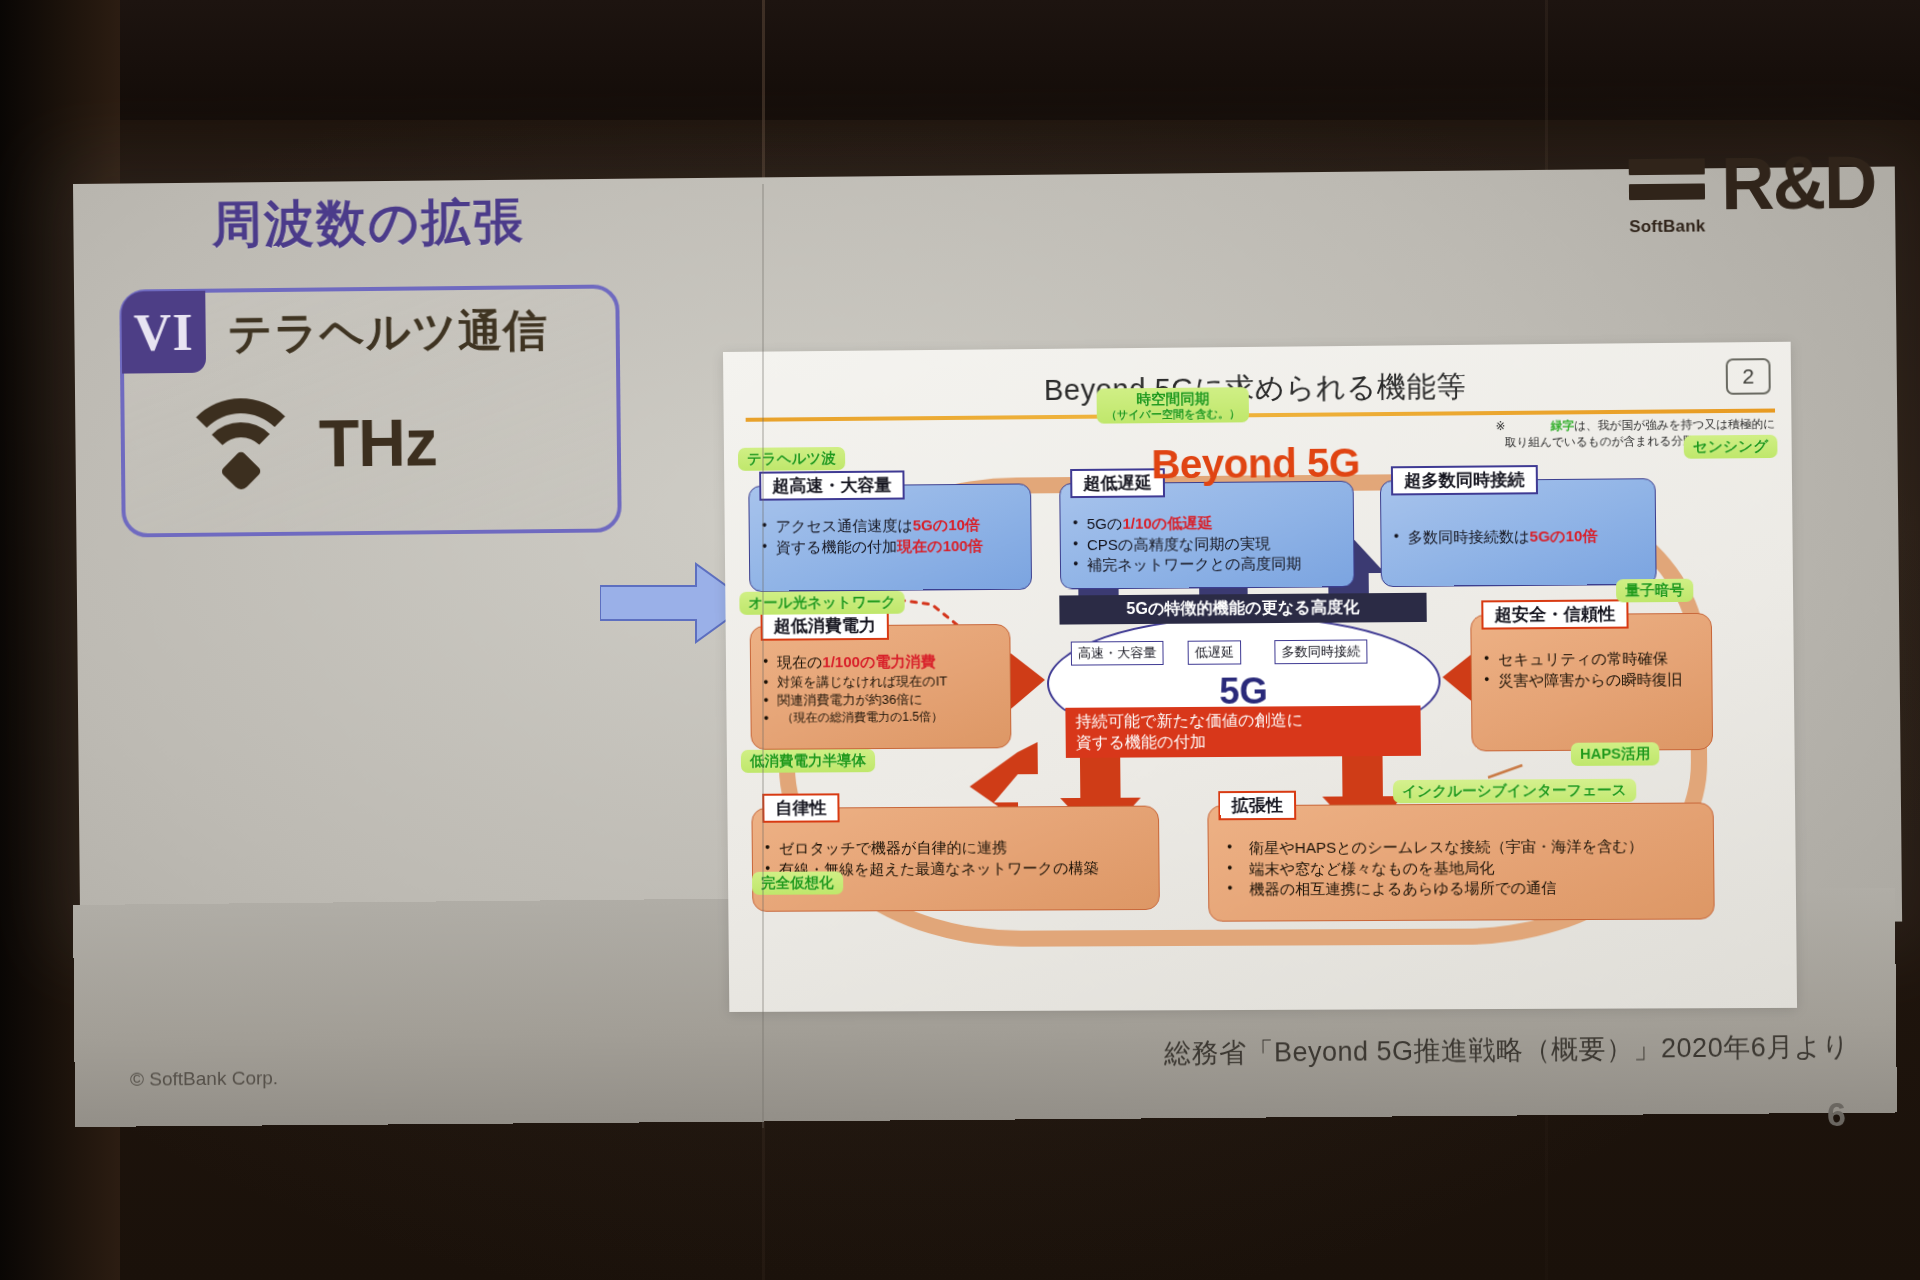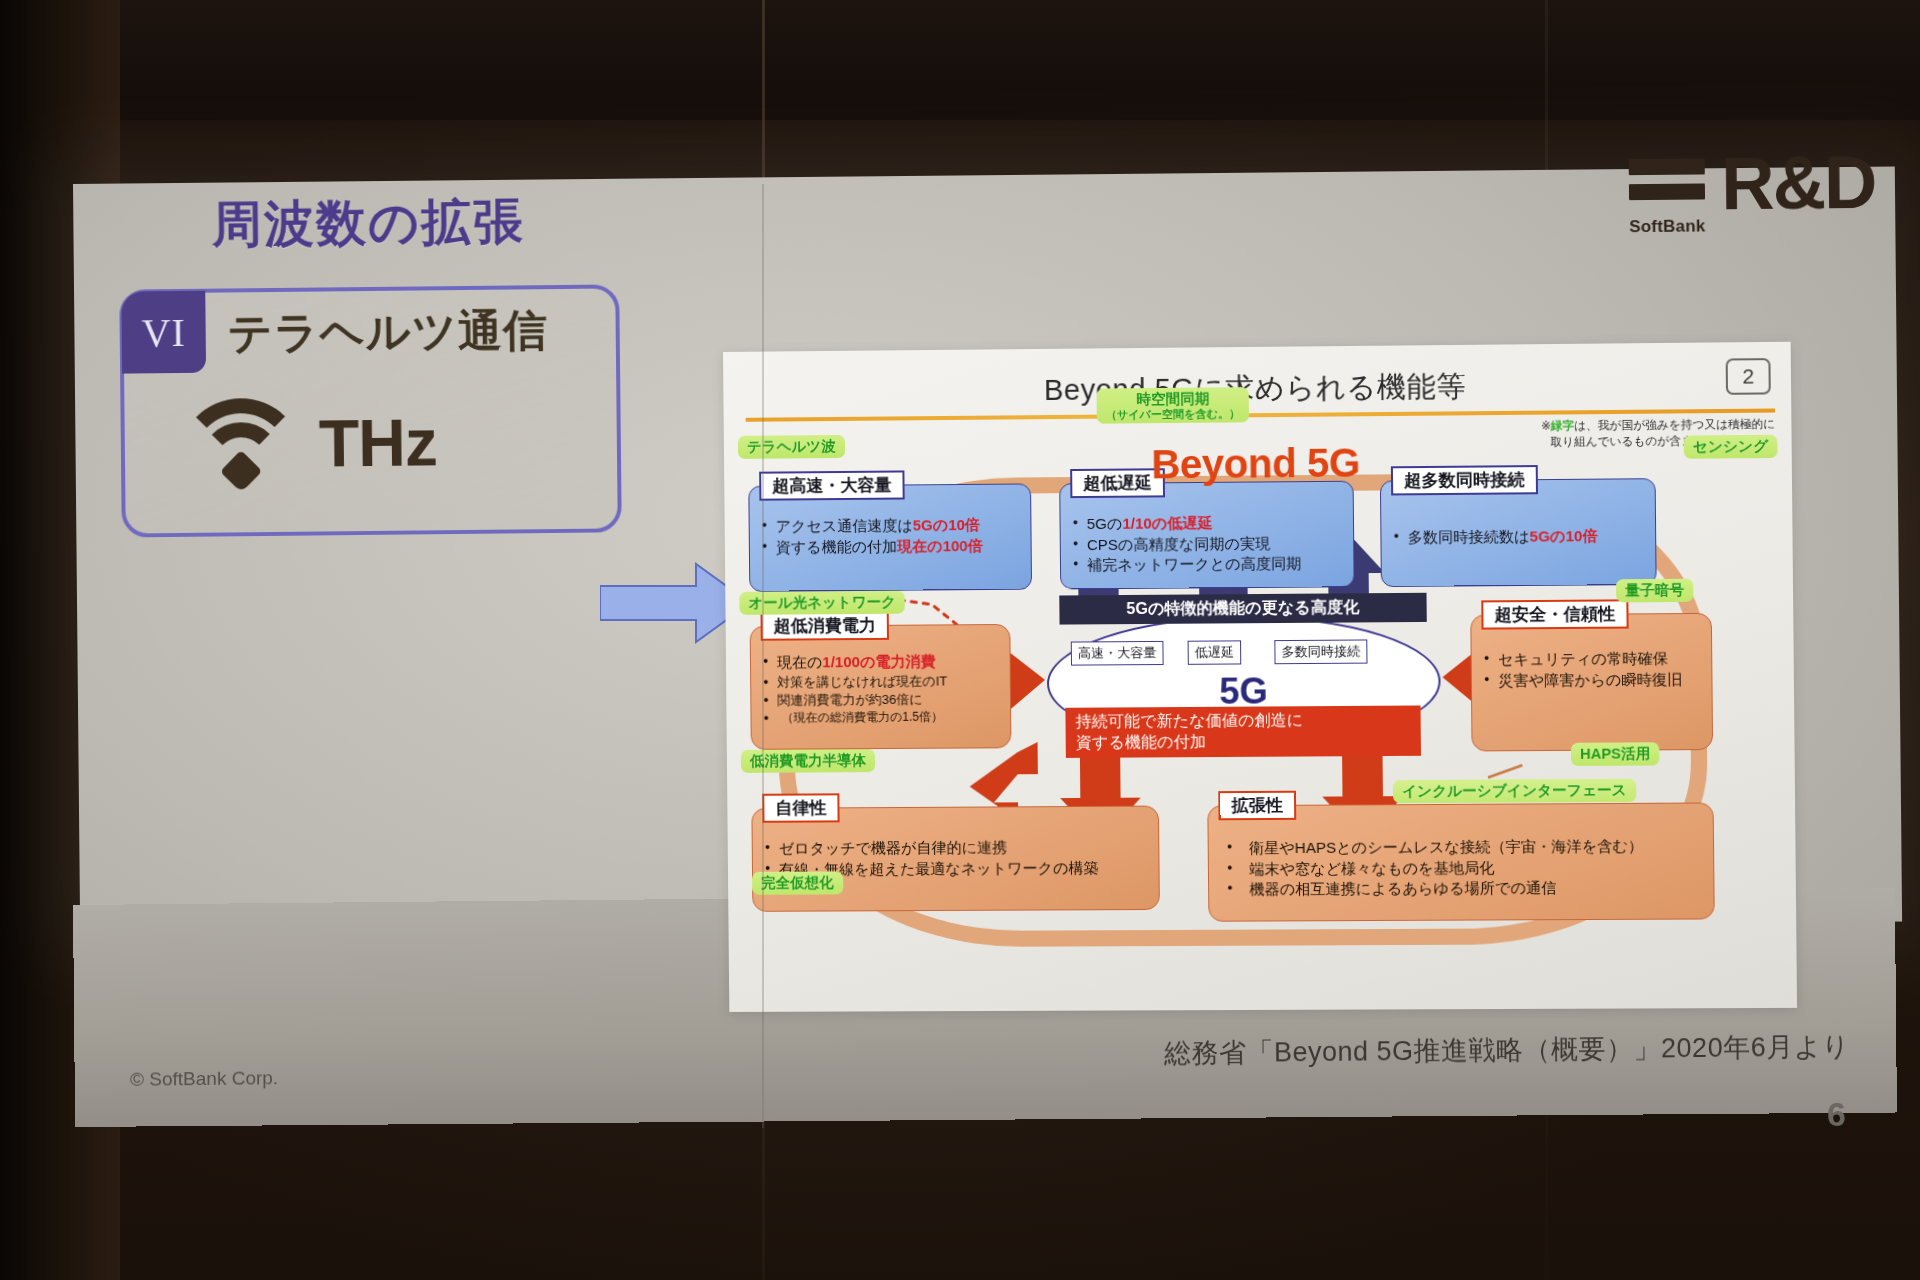--- a/index.html
+++ b/index.html
@@ -92,21 +92,21 @@
     height: 248px;
     background: linear-gradient(160deg, rgba(210,207,200,.35), rgba(186,183,176,.18));
   }
   #roman-badge {
     position: absolute; left: -2px; top: -2px;
     width: 84px; height: 82px;
     background: #4d3e86; color: #e8e4f2;
     border-radius: 22px 0 14px 0;
     display: flex; align-items: center; justify-content: center;
     font-family: "Liberation Serif", serif;
-    font-size: 40px; font-weight: 400; letter-spacing: 1px;
+    font-size: 52px; font-weight: 700; letter-spacing: 1px;
   }
   #left-sub {
     position: absolute; left: 104px; top: 12px;
     font-size: 44px; font-weight: 600; color: #3f3422;
     letter-spacing: 1px;
   }
   #thz-row {
     position: absolute; left: 52px; top: 104px;
     display: flex; align-items: center; gap: 14px;
   }
@@ -170,21 +170,21 @@
   #dg-badge {
     position: absolute; right: 20px; top: 16px;
     width: 44px; height: 36px; border: 2px solid #6b6b63; border-radius: 7px;
     display: flex; align-items: center; justify-content: center;
     font-size: 21px; color: #3c3c36;
   }
   #dg-note {
     position: absolute; right: 16px; top: 74px;
     font-size: 11.5px; line-height: 1.35; color: #2b2b2b; text-align: left;
   }
-  #dg-note .grn { color: #2fae28; font-weight: 700; }
+  #dg-note .grn { color: #2fae28; font-weight: 700; padding-left: 45px; }
 
   
   .chip {
     position: absolute;
     background: linear-gradient(180deg, #d0ef85 0%, #bfe76b 100%);
     color: #1f9a18; font-weight: 700; border-radius: 7px;
     padding: 3px 9px; font-size: 14.5px; white-space: nowrap;
     line-height: 1.15; z-index: 12;
     text-shadow: 0 0 1px rgba(255,255,255,.6);
   }
@@ -320,21 +320,21 @@
 
     <div id="dg-note">
       <span>※</span><span class="grn">緑字</span><span>は、我が国が強みを持つ又は積極的に</span><br>
       <span style="padding-left:9px">取り組んでいるものが含まれる分野の例</span>
     </div>
 
     <div id="ring"></div>
 
     <div id="beyond5g">Beyond 5G</div>
 
-    <div class="chip" style="left:14px; top:84px;"><span>テラヘルツ波</span></div>
+    <div class="chip" style="left:14px; top:96px;"><span>テラヘルツ波</span></div>
     <div class="chip" style="left:372px; top:40px; text-align:center;">
       <span>時空間同期</span>
       <small>（サイバー空間を含む。）</small>
     </div>
     <div class="chip" style="right:14px; top:92px;"><span>センシング</span></div>
     <div class="chip" style="left:14px; top:240px;"><span>オール光ネットワーク</span></div>
     <div class="chip" style="left:884px; top:234px;"><span>量子暗号</span></div>
     <div class="chip" style="left:14px; top:398px;"><span>低消費電力半導体</span></div>
     <div class="chip" style="left:838px; top:396px;"><span>HAPS活用</span></div>
     <div class="chip" style="left:24px; top:520px;"><span>完全仮想化</span></div>

